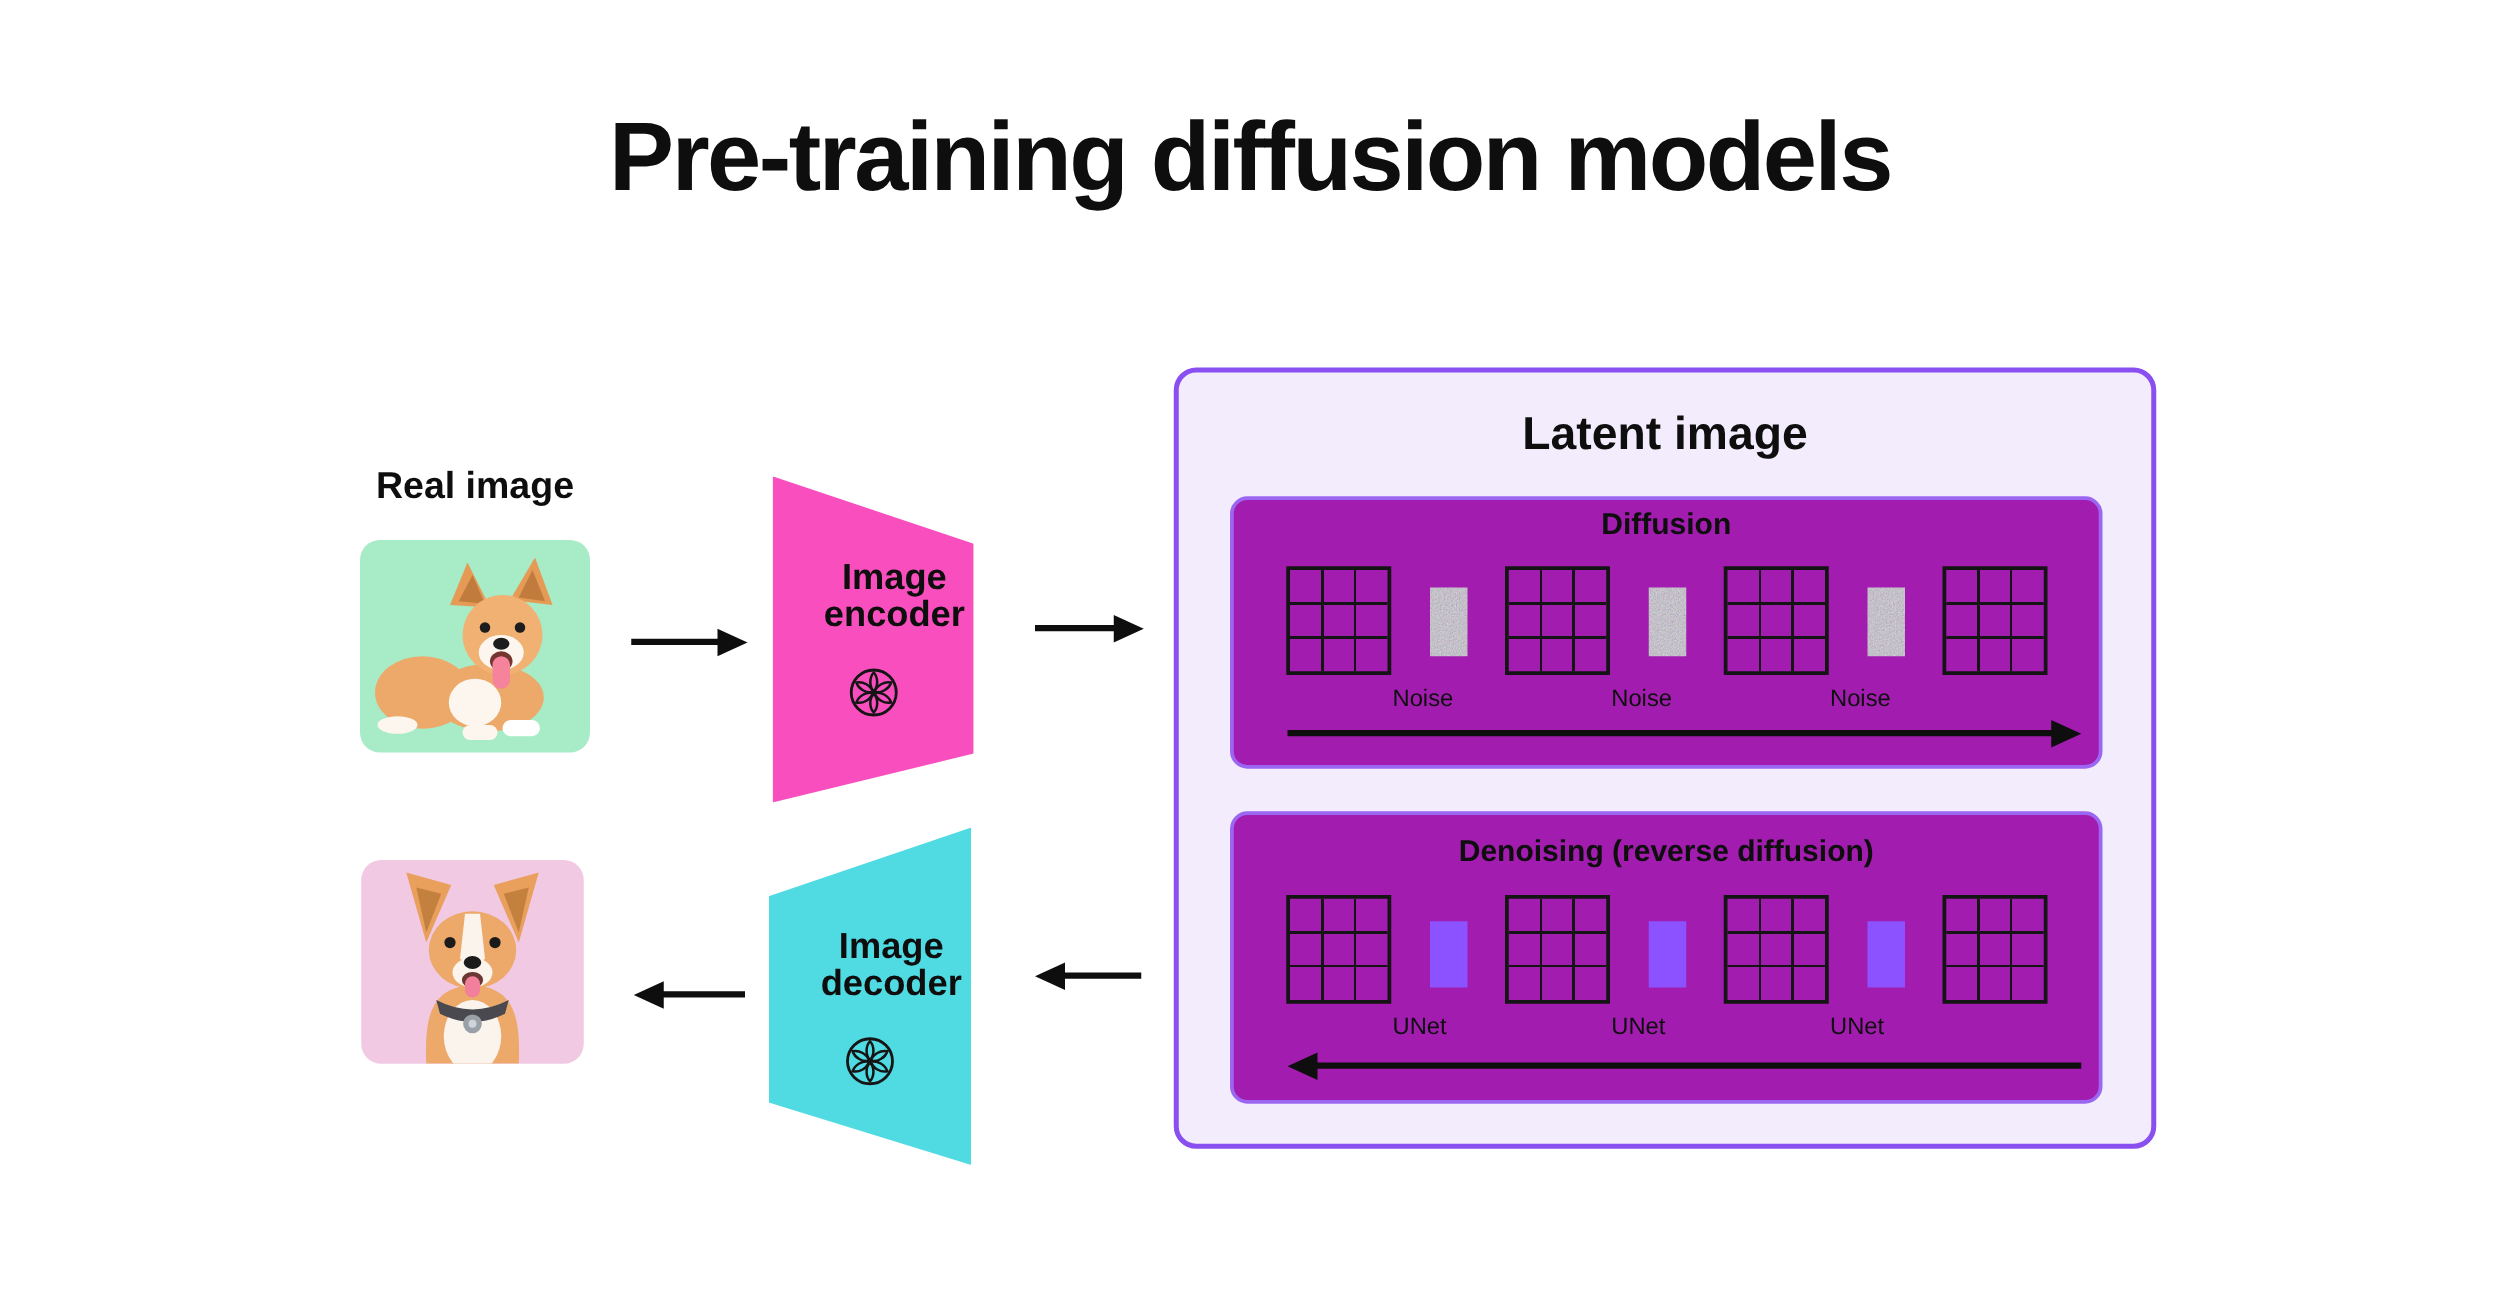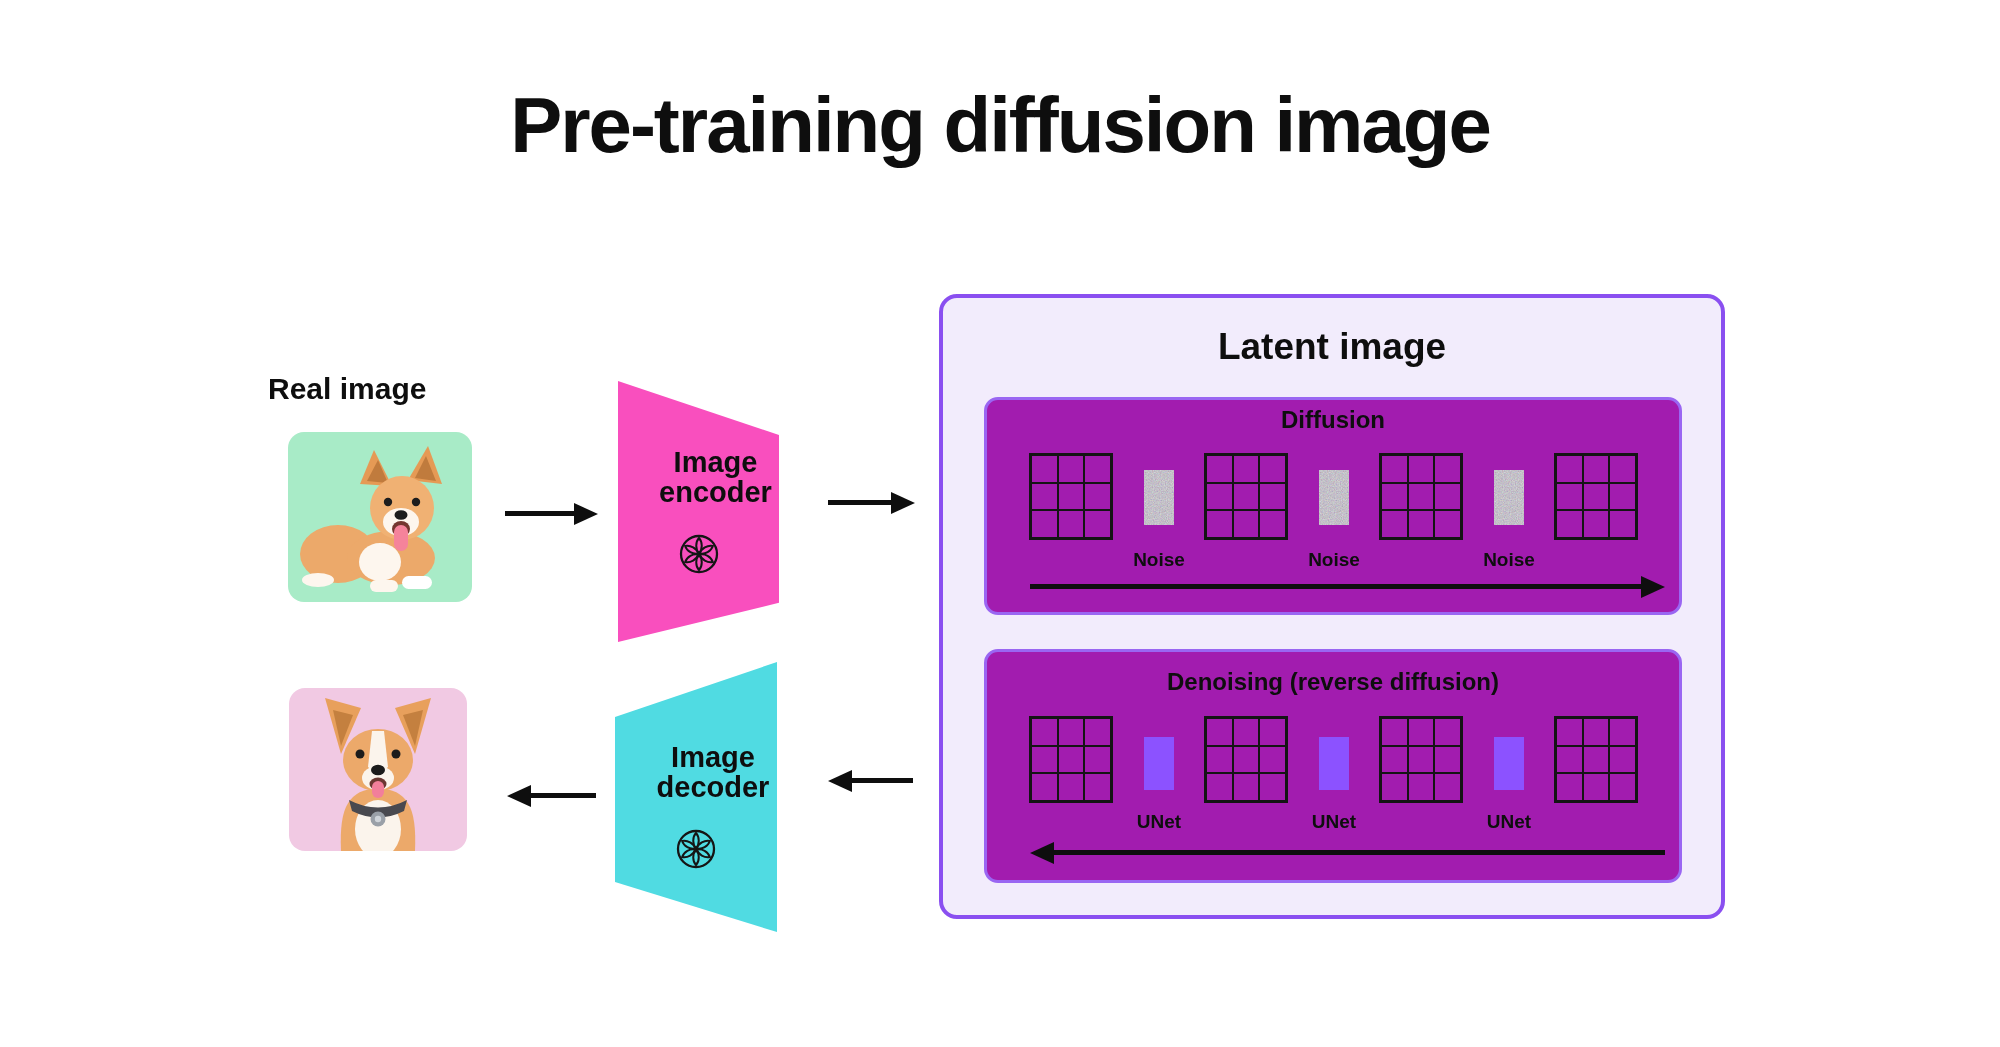--- a/index.html
+++ b/index.html
@@ -8,21 +8,21 @@
     font-family:"Liberation Sans", sans-serif;color:#0e0e0e;
   }
   .title{
     position:absolute;top:80px;left:0;width:100%;margin:0;text-align:center;
     font-size:78px;font-weight:800;letter-spacing:-2px;color:#0e0e0e;
   }
   
   .photo{position:absolute;border-radius:16px;overflow:hidden;}
   .photo.real{left:288px;top:432px;width:184px;height:170px;background:#A8EBC7;}
   .photo.gen{left:289px;top:688px;width:178px;height:163px;background:#F1C9E3;}
-  .img-label{position:absolute;font-size:30px;font-weight:800;}
+  .img-label{position:absolute;text-align:center;font-size:30px;font-weight:800;}
   .img-label.real{left:268px;top:372px;width:224px;}
   .img-label.gen{left:218px;top:876px;width:320px;}
   
   .arrow{position:absolute;height:5px;background:#0e0e0e;}
   .arrow::after{content:"";position:absolute;top:50%;transform:translateY(-50%);
     border-top:11px solid transparent;border-bottom:11px solid transparent;}
   .arrow.right::after{right:-23px;border-left:24px solid #0e0e0e;}
   .arrow.left::after{left:-23px;border-right:24px solid #0e0e0e;}
   .a1{left:505px;top:511px;width:70px;}
   .a2{left:828px;top:500px;width:64px;}
@@ -62,21 +62,21 @@
       linear-gradient(to bottom, transparent calc(33.33% - 1px), #141414 calc(33.33% - 1px), #141414 calc(33.33% + 1px), transparent calc(33.33% + 1px)),
       linear-gradient(to bottom, transparent calc(66.66% - 1px), #141414 calc(66.66% - 1px), #141414 calc(66.66% + 1px), transparent calc(66.66% + 1px));}
   .diffusion .grid9{top:53px;}
   .denoising .grid9{top:64px;}
   .gp1{left:42px;} .gp2{left:217px;} .gp3{left:392px;} .gp4{left:567px;}
   
   .chip{position:absolute;}
   .cp1{left:157px;} .cp2{left:332px;} .cp3{left:507px;}
   .diffusion .chip{top:70px;}
   .denoising .chip{top:85px;width:30px;height:53px;background:#8C52FF;}
-  .chip-label{position:absolute;width:90px;text-align:center;font-size:19px;font-weight:700;}
+  .chip-label{position:absolute;width:90px;font-size:19px;font-weight:400;}
   .lp1{left:127px;} .lp2{left:302px;} .lp3{left:477px;}
   .diffusion .chip-label{top:149px;}
   .denoising .chip-label{top:159px;}
   .arr-diff{left:43px;top:184px;width:612px;}
   .arr-den{left:66px;top:198px;width:612px;}
   .defs-svg{position:absolute;width:0;height:0;}
 </style>
 </head>
 <body>
 
@@ -90,21 +90,21 @@
         <feFuncG type="linear" slope="0.5" intercept="0.28"></feFuncG>
         <feFuncB type="linear" slope="0.5" intercept="0.33"></feFuncB>
         <feFuncA type="linear" slope="0" intercept="1"></feFuncA>
       </feComponentTransfer>
     </filter>
   </defs>
 </svg>
 
 <div class="canvas">
 
-  <h1 class="title">Pre-training diffusion image</h1>
+  <h1 class="title">Pre-training diffusion models</h1>
 
   <div class="img-label real">Real image</div>
   <div class="photo real">
     <svg viewBox="0 0 184 170" width="184" height="170">
       <ellipse cx="50" cy="122" rx="38" ry="29" fill="#ECA96A"></ellipse>
       <ellipse cx="103" cy="126" rx="44" ry="27" fill="#ECA96A"></ellipse>
       <ellipse cx="30" cy="148" rx="16" ry="7" fill="#FDF6EE"></ellipse>
       <polygon points="86,18 104,54 72,52" fill="#E59A55"></polygon>
       <polygon points="90,28 100,51 79,49" fill="#C07B3D"></polygon>
       <polygon points="140,14 154,52 120,48" fill="#E59A55"></polygon>

